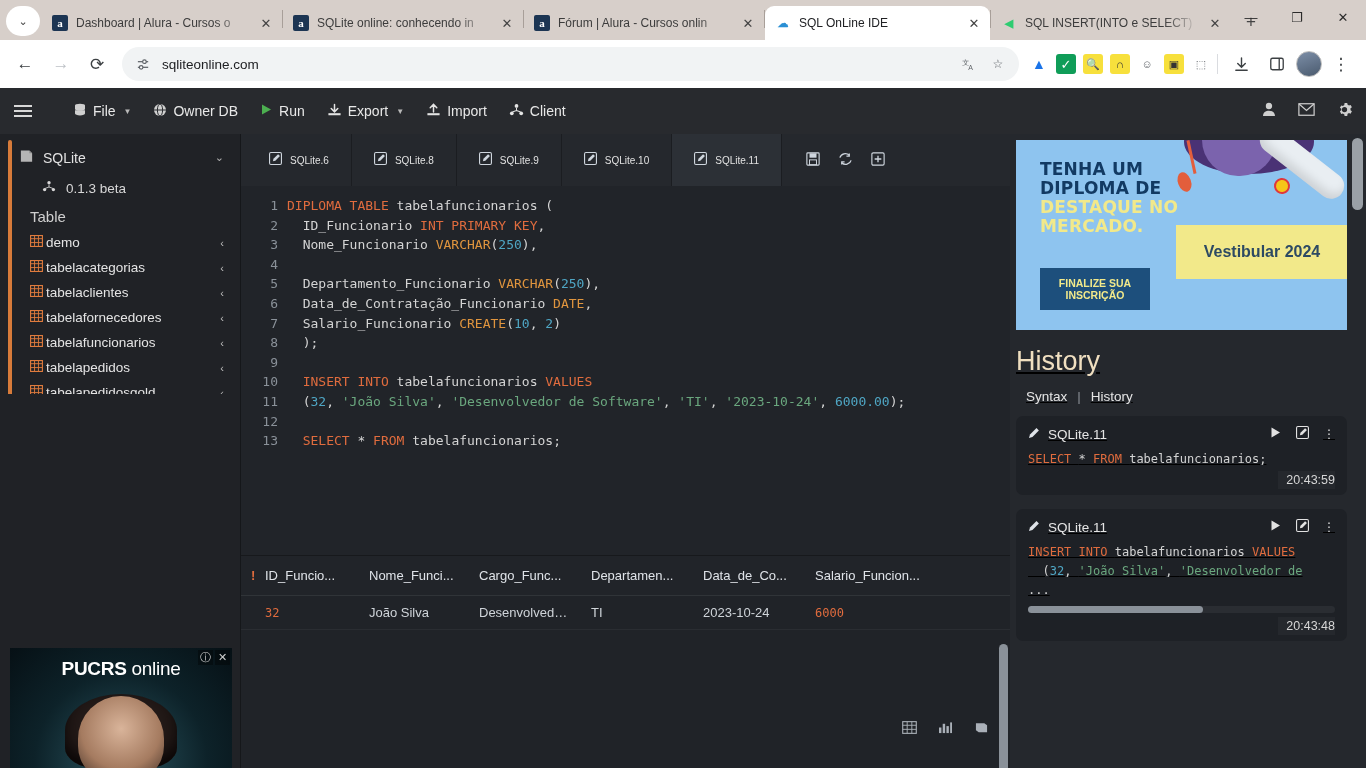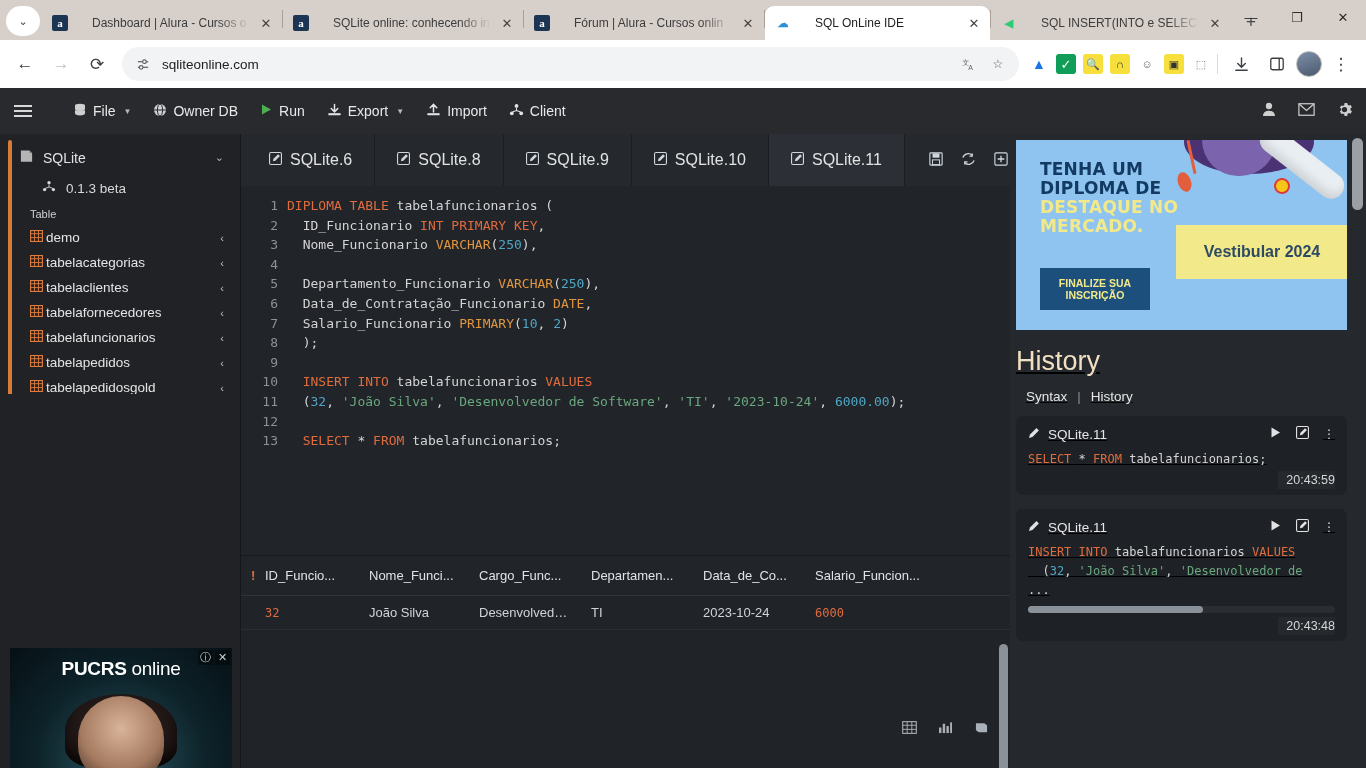--- a/index.html
+++ b/index.html
@@ -42,21 +42,20 @@
     display: flex; align-items: center; justify-content: center;
     font-size: 11px; font-weight: bold;
   }
   .fav-alura { background: #1c3553; color: #fff; font-family: "Liberation Serif", serif; }
   .fav-sqlite { background: transparent; color: #2a8fd4; }
   .fav-yt { background: transparent; color: #2ecc71; }
   .btab-title {
     flex: 1; white-space: nowrap; overflow: hidden;
     -webkit-mask-image: linear-gradient(to right, #000 80%, transparent 100%);
     mask-image: linear-gradient(to right, #000 80%, transparent 100%);
-    margin-left: 16px;
   }
   .btab-close { width: 16px; text-align: center; font-size: 13px; color: #444; }
   .newtab-btn {
     width: 28px; height: 28px; margin: 0 4px 4px 6px;
     display: flex; align-items: center; justify-content: center;
     font-size: 17px; color: #444;
   }
   .win-controls {
     position: absolute; right: 0; top: 0; height: 34px;
     display: flex; align-items: center;
@@ -155,21 +154,21 @@
   .db-head .chev { margin-left: auto; color: #b0b0b0; font-size: 11px; }
   .active-rail {
     position: absolute; left: 8px; top: 0; bottom: 0; width: 4px;
     background: #d77b3a; border-radius: 2px;
   }
   .sub-version {
     display: flex; align-items: center; gap: 10px;
     padding: 5px 16px 5px 42px; font-size: 13.5px; color: #d8d8d8;
   }
   .table-label {
-    padding: 7px 16px 5px 30px; font-size: 11px; color: #cfcfcf;
+    padding: 7px 16px 5px 30px; font-size: 15px; color: #cfcfcf;
   }
   .tbl-item {
     display: flex; align-items: center; gap: 2px;
     padding: 5px 16px 5px 30px; font-size: 13.5px; color: #e4e4e4;
   }
   .tbl-ico { color: #e07c3e; font-size: 12px; width: 14px; }
   .tbl-item .chev { margin-left: auto; color: #bdbdbd; font-size: 11px; }
 
   
   .side-ad {
@@ -212,21 +211,21 @@
     flex: 1; min-width: 0; display: flex; flex-direction: column;
     background: #25282d; border-left: 1px solid #15171a;
   }
   .editor-tabs {
     height: 52px; background: #25282d;
     display: flex; align-items: stretch; flex-shrink: 0;
     padding-left: 6px;
   }
   .etab {
     display: flex; align-items: center; gap: 8px;
-    padding: 0 22px; font-size: 16px; color: #e2e2e2;
+    padding: 0 22px; font-size: 10px; color: #e2e2e2;
     border-right: 1px solid #1b1d21;
     white-space: nowrap;
   }
   .etab .pen { color: #cfd6de; font-size: 12px; }
   .etab.active { background: #2c3036; }
   .etab-actions {
     display: flex; align-items: center; gap: 18px;
     padding: 0 16px 0 20px; color: #cfd6de; font-size: 13px;
     margin-left: 4px;
   }
@@ -746,21 +745,21 @@
       </div>
 
       <div class="editor">
         <div class="code" id="code-lines">
             <div class="cline"><span class="gutter">1</span><span class="ctext"><span class="kw">DIPLOMA TABLE </span><span class="pun">tabelafuncionarios (</span></span></div>
             <div class="cline"><span class="gutter">2</span><span class="ctext"><span class="pun">  ID_Funcionario </span><span class="kw">INT PRIMARY KEY</span><span class="pun">,</span></span></div>
             <div class="cline"><span class="gutter">3</span><span class="ctext"><span class="pun">  Nome_Funcionario </span><span class="typ">VARCHAR</span><span class="pun">(</span><span class="num">250</span><span class="pun">),</span></span></div>
             <div class="cline"><span class="gutter">4</span></div>
             <div class="cline"><span class="gutter">5</span><span class="ctext"><span class="pun">  Departamento_Funcionario </span><span class="typ">VARCHAR</span><span class="pun">(</span><span class="num">250</span><span class="pun">),</span></span></div>
             <div class="cline"><span class="gutter">6</span><span class="ctext"><span class="pun">  Data_de_Contratação_Funcionario </span><span class="typ">DATE</span><span class="pun">,</span></span></div>
-            <div class="cline"><span class="gutter">7</span><span class="ctext"><span class="pun">  Salario_Funcionario </span><span class="typ">PRIMARY</span><span class="pun">(</span><span class="num">10</span><span class="pun">, </span><span class="num">2</span><span class="pun">)</span></span></div>
+            <div class="cline"><span class="gutter">7</span><span class="ctext"><span class="pun">  Salario_Funcionario </span><span class="typ">CREATE</span><span class="pun">(</span><span class="num">10</span><span class="pun">, </span><span class="num">2</span><span class="pun">)</span></span></div>
             <div class="cline"><span class="gutter">8</span><span class="ctext"><span class="pun">  );</span></span></div>
             <div class="cline"><span class="gutter">9</span><span class="ctext"><span class="pun"></span></span></div>
             <div class="cline"><span class="gutter">10</span><span class="ctext"><span class="pun">  </span><span class="kw">INSERT INTO </span><span class="pun">tabelafuncionarios </span><span class="kw">VALUES</span></span></div>
             <div class="cline"><span class="gutter">11</span><span class="ctext"><span class="pun">  (</span><span class="num">32</span><span class="pun">, </span><span class="str">'João Silva'</span><span class="pun">, </span><span class="str">'Desenvolvedor de Software'</span><span class="pun">, </span><span class="str">'TI'</span><span class="pun">, </span><span class="str">'2023-10-24'</span><span class="pun">, </span><span class="num">6000.00</span><span class="pun">);</span></span></div>
             <div class="cline"><span class="gutter">12</span><span class="ctext"><span class="pun"></span></span></div>
             <div class="cline"><span class="gutter">13</span><span class="ctext"><span class="pun">  </span><span class="kw">SELECT </span><span class="pun">* </span><span class="kw">FROM </span><span class="pun">tabelafuncionarios;</span></span></div>
           </div>
       </div>
 
       <div class="result">

